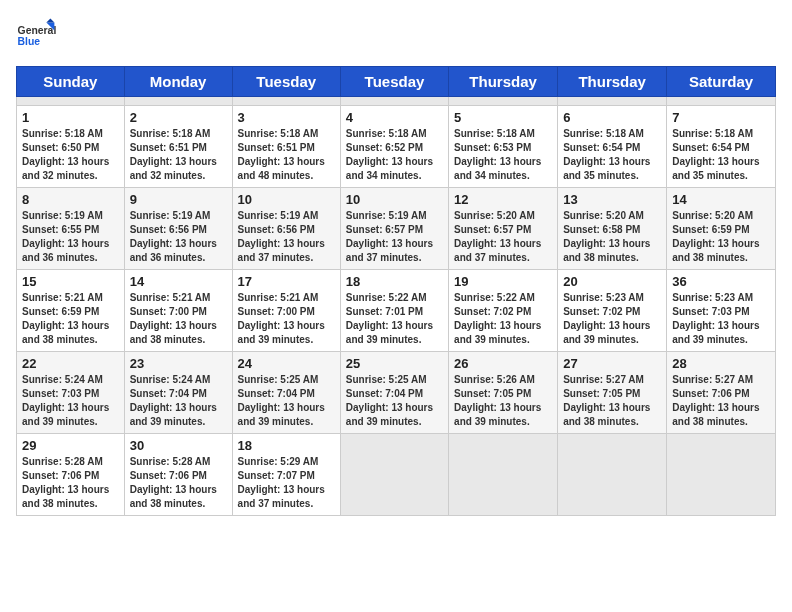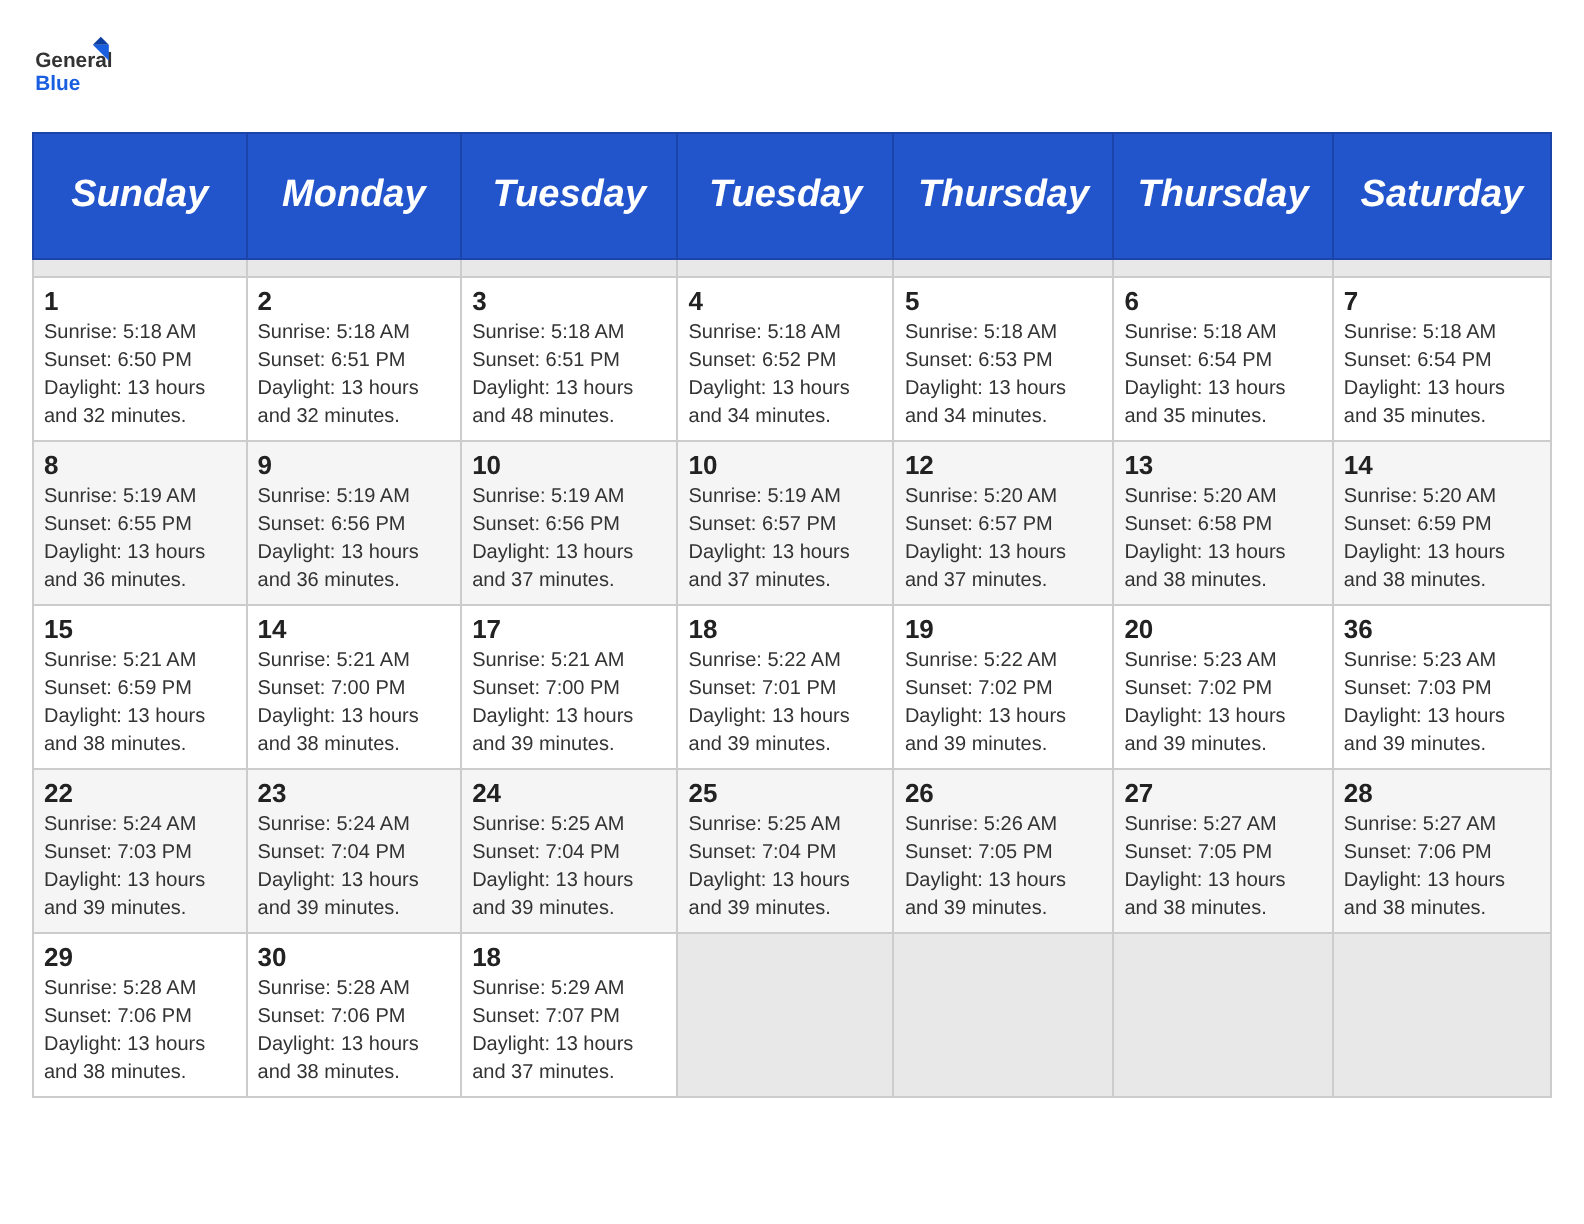--- a/index.html
+++ b/index.html
@@ -42,25 +42,24 @@
     }
     table {
       width: 100%;
       border-collapse: collapse;
       font-size: 10px;
     }
     thead tr th {
       background: #2255cc;
       color: #fff;
       text-align: center;
-      padding: 20px 4px;
-      font-size: 19px;
+      padding: 6px 4px;
+      font-size: 15px;
       font-weight: bold;
       border: 1px solid #1a44aa;
-      font-style: italic;
     }
     tbody tr td {
       border: 1px solid #ccc;
       vertical-align: top;
       padding: 4px 5px;
       width: 113px;
       min-height: 80px;
       background: #fff;
       font-size: 10px;
       color: #333;
@@ -73,20 +72,21 @@
     }
     .day-num {
       font-size: 13px;
       font-weight: bold;
       color: #222;
       display: block;
       margin-bottom: 2px;
     }
     .cell-content {
       line-height: 1.4;
+      font-weight: bold;
     }
   </style>
 </head>
 <body>
 
 <div class="header">
   <div class="logo">
     <svg class="logo-icon" viewBox="0 0 50 50" xmlns="http://www.w3.org/2000/svg">
       <text x="2" y="22" font-size="13" font-weight="bold" fill="#333" font-family="Arial">General</text>
       <text x="2" y="36" font-size="13" font-weight="bold" fill="#1a5fe0" font-family="Arial">Blue</text>

